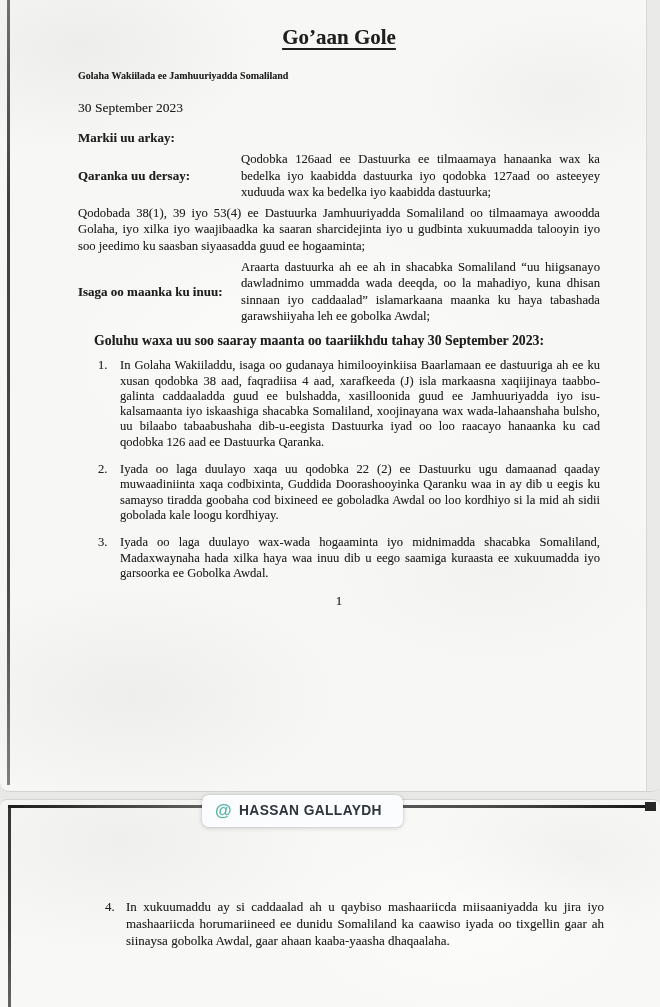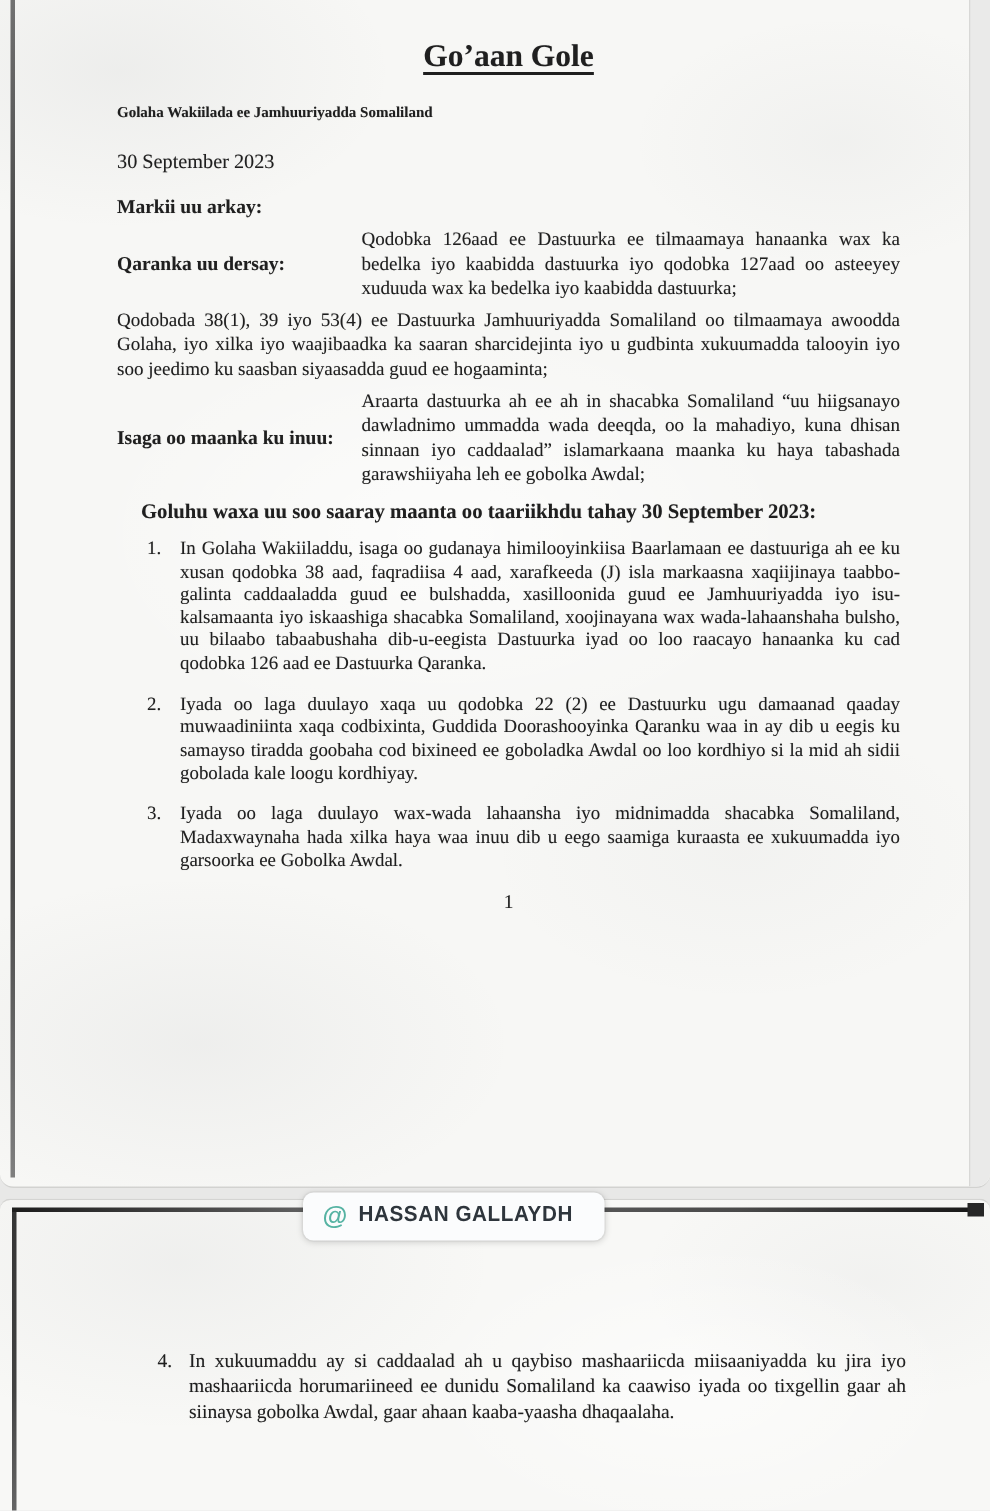--- a/index.html
+++ b/index.html
@@ -113,21 +113,21 @@
         <div class="num-item">
           <div class="item-num">1.</div>
           <div class="item-text">In Golaha Wakiiladdu, isaga oo gudanaya himilooyinkiisa Baarlamaan ee dastuuriga ah ee ku xusan qodobka 38 aad, faqradiisa 4 aad, xarafkeeda (J) isla markaasna xaqiijinaya taabbo-galinta caddaaladda guud ee bulshadda, xasilloonida guud ee Jamhuuriyadda iyo isu-kalsamaanta iyo iskaashiga shacabka Somaliland, xoojinayana wax wada-lahaanshaha bulsho, uu bilaabo tabaabushaha dib-u-eegista Dastuurka iyad oo loo raacayo hanaanka ku cad qodobka 126 aad ee Dastuurka Qaranka.</div>
         </div>
         <div class="num-item">
           <div class="item-num">2.</div>
           <div class="item-text">Iyada oo laga duulayo xaqa uu qodobka 22 (2) ee Dastuurku ugu damaanad qaaday muwaadiniinta xaqa codbixinta, Guddida Doorashooyinka Qaranku waa in ay dib u eegis ku samayso tiradda goobaha cod bixineed ee goboladka Awdal oo loo kordhiyo si la mid ah sidii gobolada kale loogu kordhiyay.</div>
         </div>
         <div class="num-item">
           <div class="item-num">3.</div>
-          <div class="item-text">Iyada oo laga duulayo wax-wada lahaansha iyo midnimadda shacabka Somaliland, Madaxwaynaha hada xilka haya waa inuu dib u eego saamiga kuraasta ee xukuumadda iyo garsoorka ee Gobolka Awdal.</div>
+          <div class="item-text">Iyada oo laga duulayo wax-wada hogaaminta iyo midnimadda shacabka Somaliland, Madaxwaynaha hada xilka haya waa inuu dib u eego saamiga kuraasta ee xukuumadda iyo garsoorka ee Gobolka Awdal.</div>
         </div>
       </div>
 
       <div class="page-num">1</div>
     </div>
   </div>
 
   <div class="photo2">
     <div class="line2-top"></div>
     <div class="corner-sq-2"></div>

